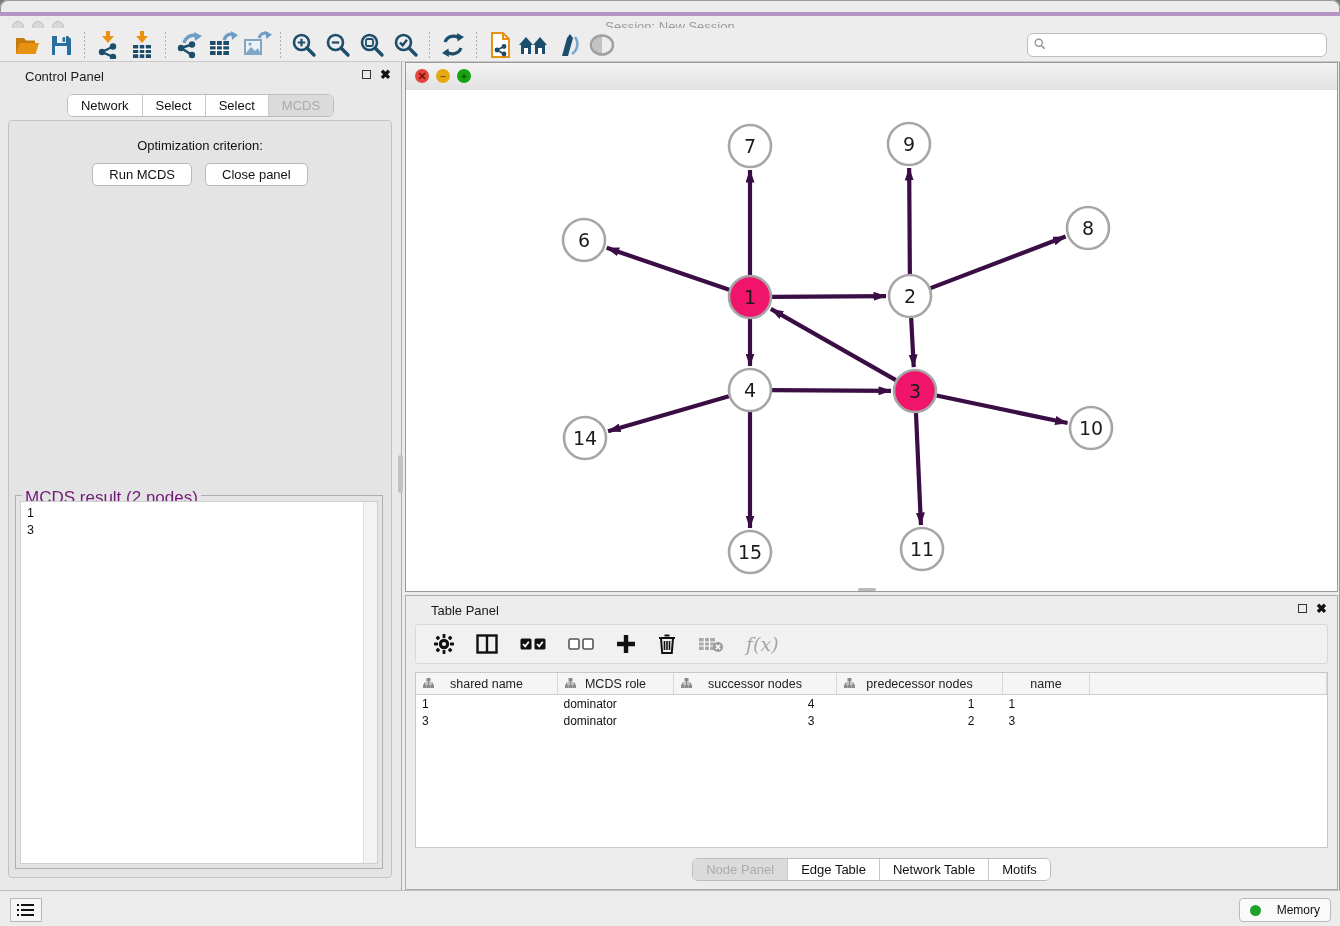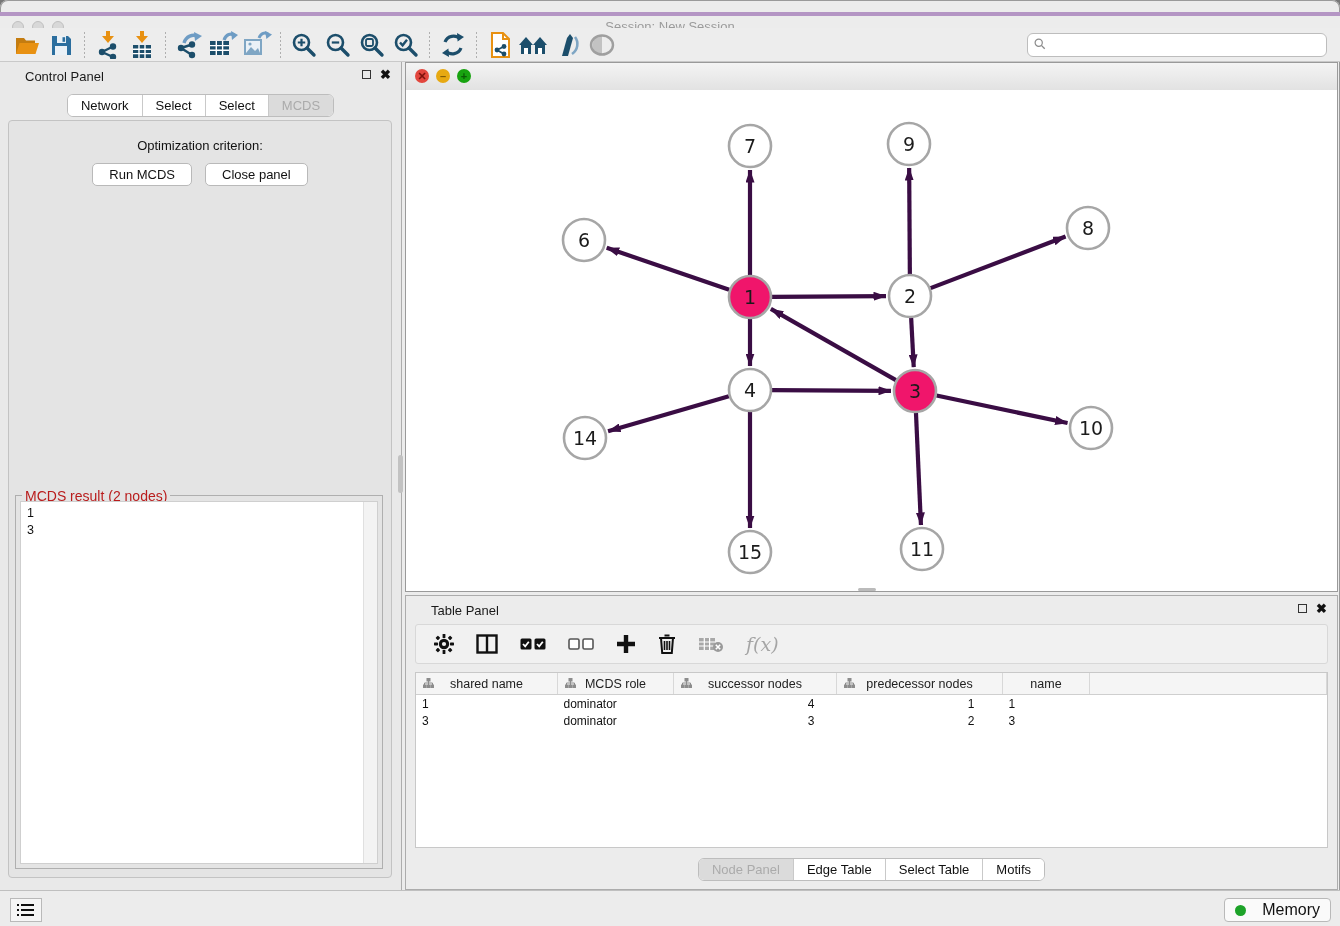--- a/index.html
+++ b/index.html
@@ -41,21 +41,21 @@
   .combo{position:relative;margin:9px auto 0;width:308px;height:23px;background:#fff;border:1px solid #B9B9B9;
          border-radius:5px;box-sizing:border-box;font-size:13px;color:#111;line-height:21px;padding-left:10px;}
   .combo .stepper{position:absolute;right:6px;top:3px;width:10px;height:16px;}
   .chev{position:absolute;left:0;width:0;height:0;border-left:5px solid transparent;border-right:5px solid transparent;}
   .chev.up{top:1px;border-bottom:5px solid #555;}
   .chev.dn{bottom:1px;border-top:5px solid #555;}
   .btn-row{display:flex;justify-content:center;gap:13px;margin-top:10px;}
   .mac-btn{height:23px;padding:0 16px;background:#fff;border:1px solid #B9B9B9;border-radius:5px;
            font-size:13px;color:#111;font-family:"Liberation Sans",sans-serif;}
   .group-box{position:absolute;left:6px;right:8px;top:374px;bottom:8px;border:1px solid #AFAFAF;}
-  .group-label{position:absolute;left:6px;top:-8px;background:#E4E4E4;padding:0 3px;font-size:14px;color:#b91c1c;}
+  .group-label{position:absolute;left:6px;top:-8px;background:#E4E4E4;padding:0 3px;font-size:17px;color:#701a75;}
   .group-inner{position:absolute;left:4px;right:4px;top:5px;bottom:4px;background:#fff;border:1px solid #CFCFCF;}
   .result-text{padding:3px 6px;font-size:12.5px;color:#111;white-space:pre;line-height:17px;}
   .group-scroll{position:absolute;right:0;top:0;bottom:0;width:13px;background:#F3F3F3;border-left:1px solid #E0E0E0;}
   
   .net-window{position:absolute;left:405px;top:62px;width:933px;height:530px;background:#fff;
               border:1px solid #9A9A9A;box-sizing:border-box;}
   .net-titlebar{position:relative;height:27px;background:linear-gradient(#F4F4F4,#E2E2E2);
                 border-bottom:1px solid #B5B5B5;}
   .net-tl{position:absolute;left:9px;top:6px;display:flex;gap:7px;}
   .ntl{width:14px;height:14px;border-radius:50%;display:flex;align-items:center;justify-content:center;
@@ -78,21 +78,21 @@
       font-size:12.5px;font-weight:normal;color:#222;text-align:center;position:relative;overflow:hidden;white-space:nowrap;}
   table.node-table th .colicon{position:absolute;left:7px;top:5px;}
   table.node-table td{height:17px;font-size:12px;color:#111;padding:0 6px;overflow:hidden;white-space:nowrap;}
   td.al-r{text-align:right;}
   .tp-tabs{position:absolute;left:0;right:0;bottom:8px;display:flex;justify-content:center;}
   
   .statusbar{position:absolute;left:0;top:890px;width:100%;height:36px;background:#ECECEC;border-top:1px solid #BFBFBF;}
   .list-btn{position:absolute;left:10px;top:7px;width:30px;height:22px;background:#F6F6F6;border:1px solid #B9B9B9;
             display:flex;align-items:center;justify-content:center;}
   .memory-btn{position:absolute;right:9px;top:7px;height:22px;background:#FAFAFA;border:1px solid #B9B9B9;border-radius:4px;
-              display:flex;align-items:center;gap:16px;padding:0 10px;font-size:16px;color:#111;}
+              display:flex;align-items:center;gap:16px;padding:0 10px;font-size:12px;color:#111;}
   .mem-dot{width:11px;height:11px;border-radius:50%;background:#1DA329;}
   .divider-thumb{position:absolute;left:398px;top:455px;width:5px;height:38px;border-radius:3px;background:#C2C2C2;}
   .resize-handle{position:absolute;left:858px;top:588px;width:18px;height:3px;border-radius:2px;background:#BBB;}
 </style>
 </head>
 <body>
 
 <div class="app">
 
   <div class="titlebar">
@@ -468,21 +468,21 @@
               <td>3</td>
               <td></td>
             </tr>
           </tbody>
       </table>
     </div>
     <div class="tp-tabs">
         <div class="seg" id="tp-tabs">
           <span class="tab active">Node Panel</span>
           <span class="tab">Edge Table</span>
-          <span class="tab">Select Table</span>
+          <span class="tab">Network Table</span>
           <span class="tab">Motifs</span>
         </div>
       </div>
   </div>
 
   <div class="statusbar">
     <span class="list-btn">
       <svg width="18" height="14" viewBox="0 0 18 14">
           <g stroke="#111" stroke-width="2.2">
             <path d="M4 2 H17 M4 7 H17 M4 12 H17"></path>

